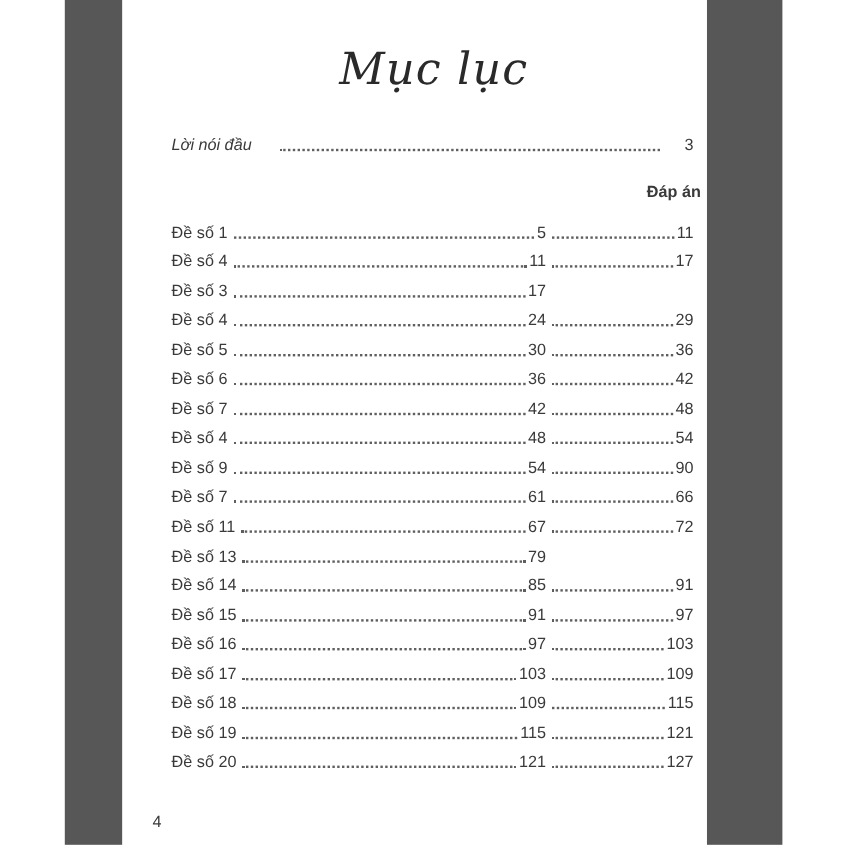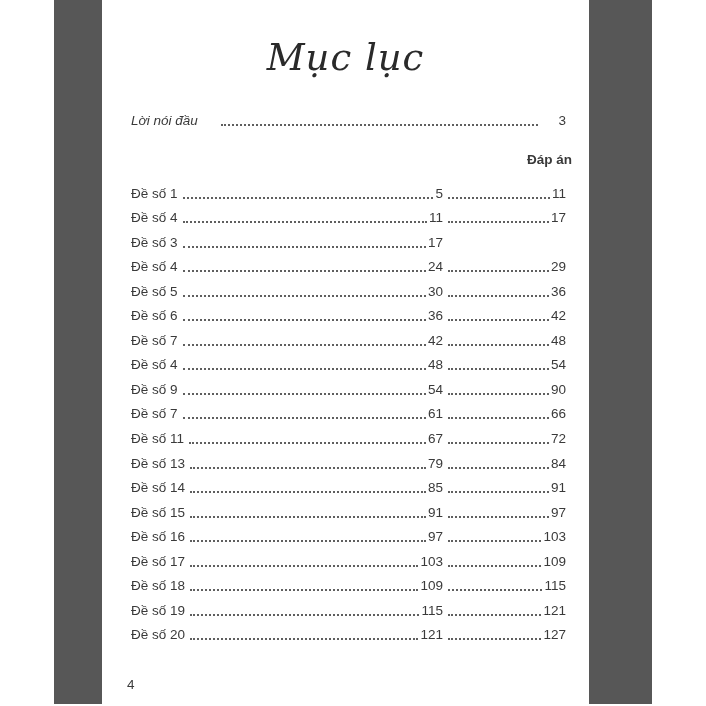--- a/index.html
+++ b/index.html
@@ -36,25 +36,26 @@
     top: 36px;
     width: 100%;
     margin: 0;
     text-align: center;
     font-family: "DejaVu Serif", serif;
     font-style: italic;
     font-weight: 400;
     font-size: 37px;
     letter-spacing: 1px;
     color: #2a2a2a;
+    padding-left: 16px;
   }
 
   .content-col {
     position: absolute;
-    left: 29px;
+    left: 41px;
     width: 435px;
     gap: 18px;
   }
 
   .row {
     display: flex;
     align-items: flex-end;
     font-size: 13.5px;
     line-height: 17px;
   }
@@ -252,24 +253,20 @@
     </span>
   </div>
 
 
   <div class="row">
     <span class="col1">
       <span>Đề số 13</span>
       <span class="dots"></span>
       <span class="num">79</span>
     </span>
-    <span class="col2">
-      <span class="dots"></span>
-      <span class="num">84</span>
-    </span>
   </div>
 
   <div class="row">
     <span class="col1">
       <span>Đề số 14</span>
       <span class="dots"></span>
       <span class="num">85</span>
     </span>
     <span class="col2">
       <span class="dots"></span>

